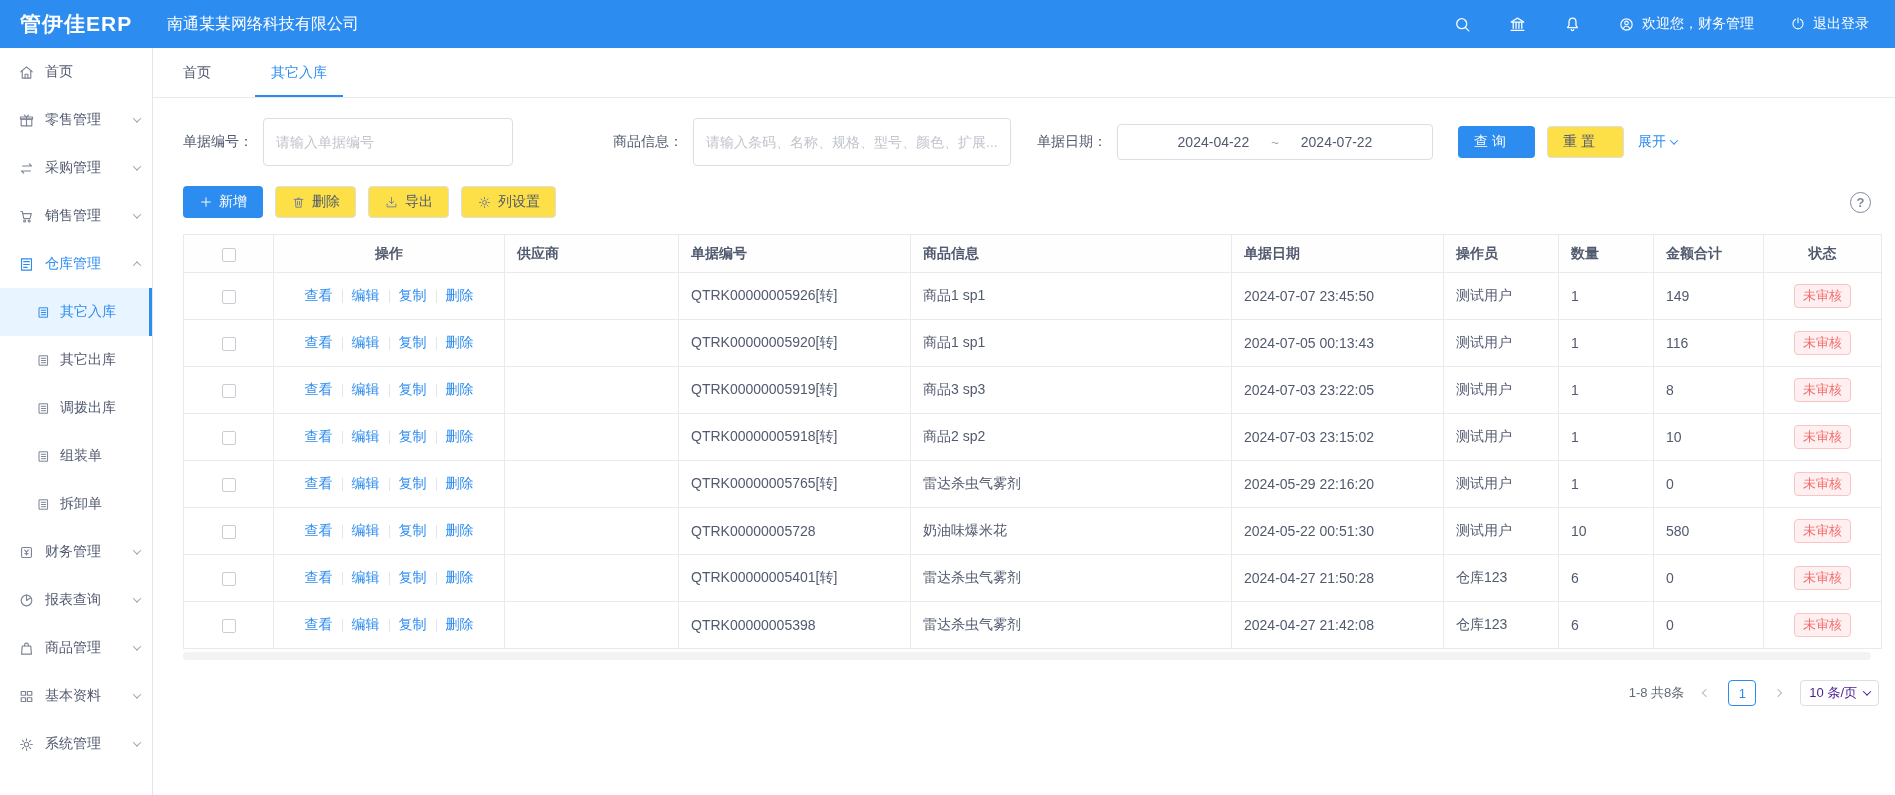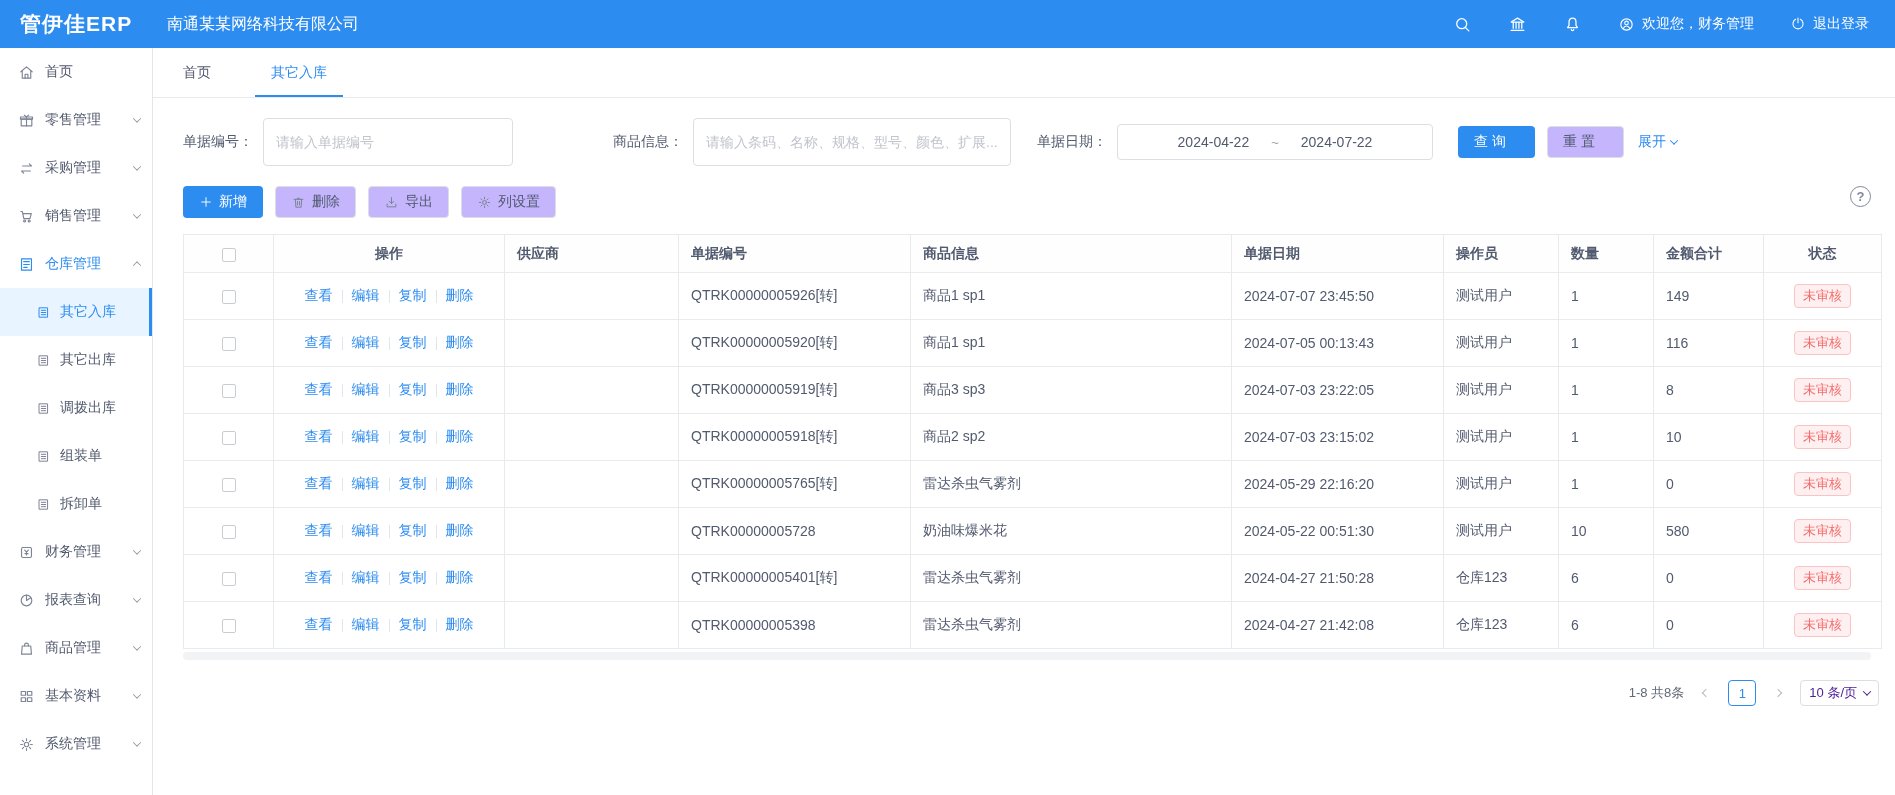--- a/index.html
+++ b/index.html
@@ -35,27 +35,27 @@
   .tab.active { color:#2d8cf0; }
   .tab.active::after { content:""; position:absolute; left:-16px; right:-16px; bottom:0; height:2px; background:#2d8cf0; }
   
   .filter-row { display:flex; align-items:center; padding:20px 24px 14px 30px; }
   .filter-item { display:flex; align-items:center; }
   .flabel { margin-right:10px; white-space:nowrap; }
   .input { height:48px; border:1px solid #dcdee2; border-radius:4px; padding:0 12px; font-size:14px; color:#515a6e; outline:none; background:#fff; }
   .input::placeholder { color:#c0c4cc; }
   .date-range { height:36px; width:316px; border:1px solid #dcdee2; border-radius:4px; display:flex; align-items:center; justify-content:center; gap:22px; cursor:pointer; }
   .date-range .sep { color:#9aa0ab; font-size:13px; }
-  .btn { height:32px; border-radius:4px; font-size:14px; padding:0 15px; border:1px solid transparent; cursor:pointer; display:flex; align-items:center; gap:6px; background:#c4b5fd; font-family:inherit; }
+  .btn { height:32px; border-radius:4px; font-size:14px; padding:0 15px; border:1px solid transparent; cursor:pointer; display:flex; align-items:center; gap:6px; background:#fde047; font-family:inherit; }
   .btn-primary { background:#2d8cf0; color:#fff; }
   .btn-default { border-color:#dcdee2; color:#515a6e; }
   .ls { letter-spacing:4px; padding-right:24px; }
   .link-expand { color:#2d8cf0; display:flex; align-items:center; gap:5px; cursor:pointer; margin-left:14px; white-space:nowrap; }
   
-  .toolbar { display:flex; padding:6px 24px 0 30px; gap:12px; }
+  .toolbar { display:flex; align-items:center; padding:6px 24px 0 30px; gap:12px; }
   .toolbar .icon { display:flex; color:#7d8494; }
   .btn-primary .icon { color:#fff; }
   .help { margin-left:auto; width:21px; height:21px; border:1.5px solid #818899; border-radius:50%; color:#818899; display:flex; align-items:center; justify-content:center; font-size:13px; font-weight:bold; cursor:pointer; }
   
   .table-wrap { margin:16px 24px 0 30px; }
   table { width:100%; border-collapse:collapse; table-layout:fixed; font-size:14px; }
   th, td { border:1px solid #e8eaec; padding:0 12px; overflow:hidden; white-space:nowrap; }
   th { height:38px; font-weight:bold; color:#515a6e; background:#fefefe; text-align:left; }
   td { height:47px; color:#515a6e; }
   th.c, td.c { text-align:center; padding:0 4px; }

